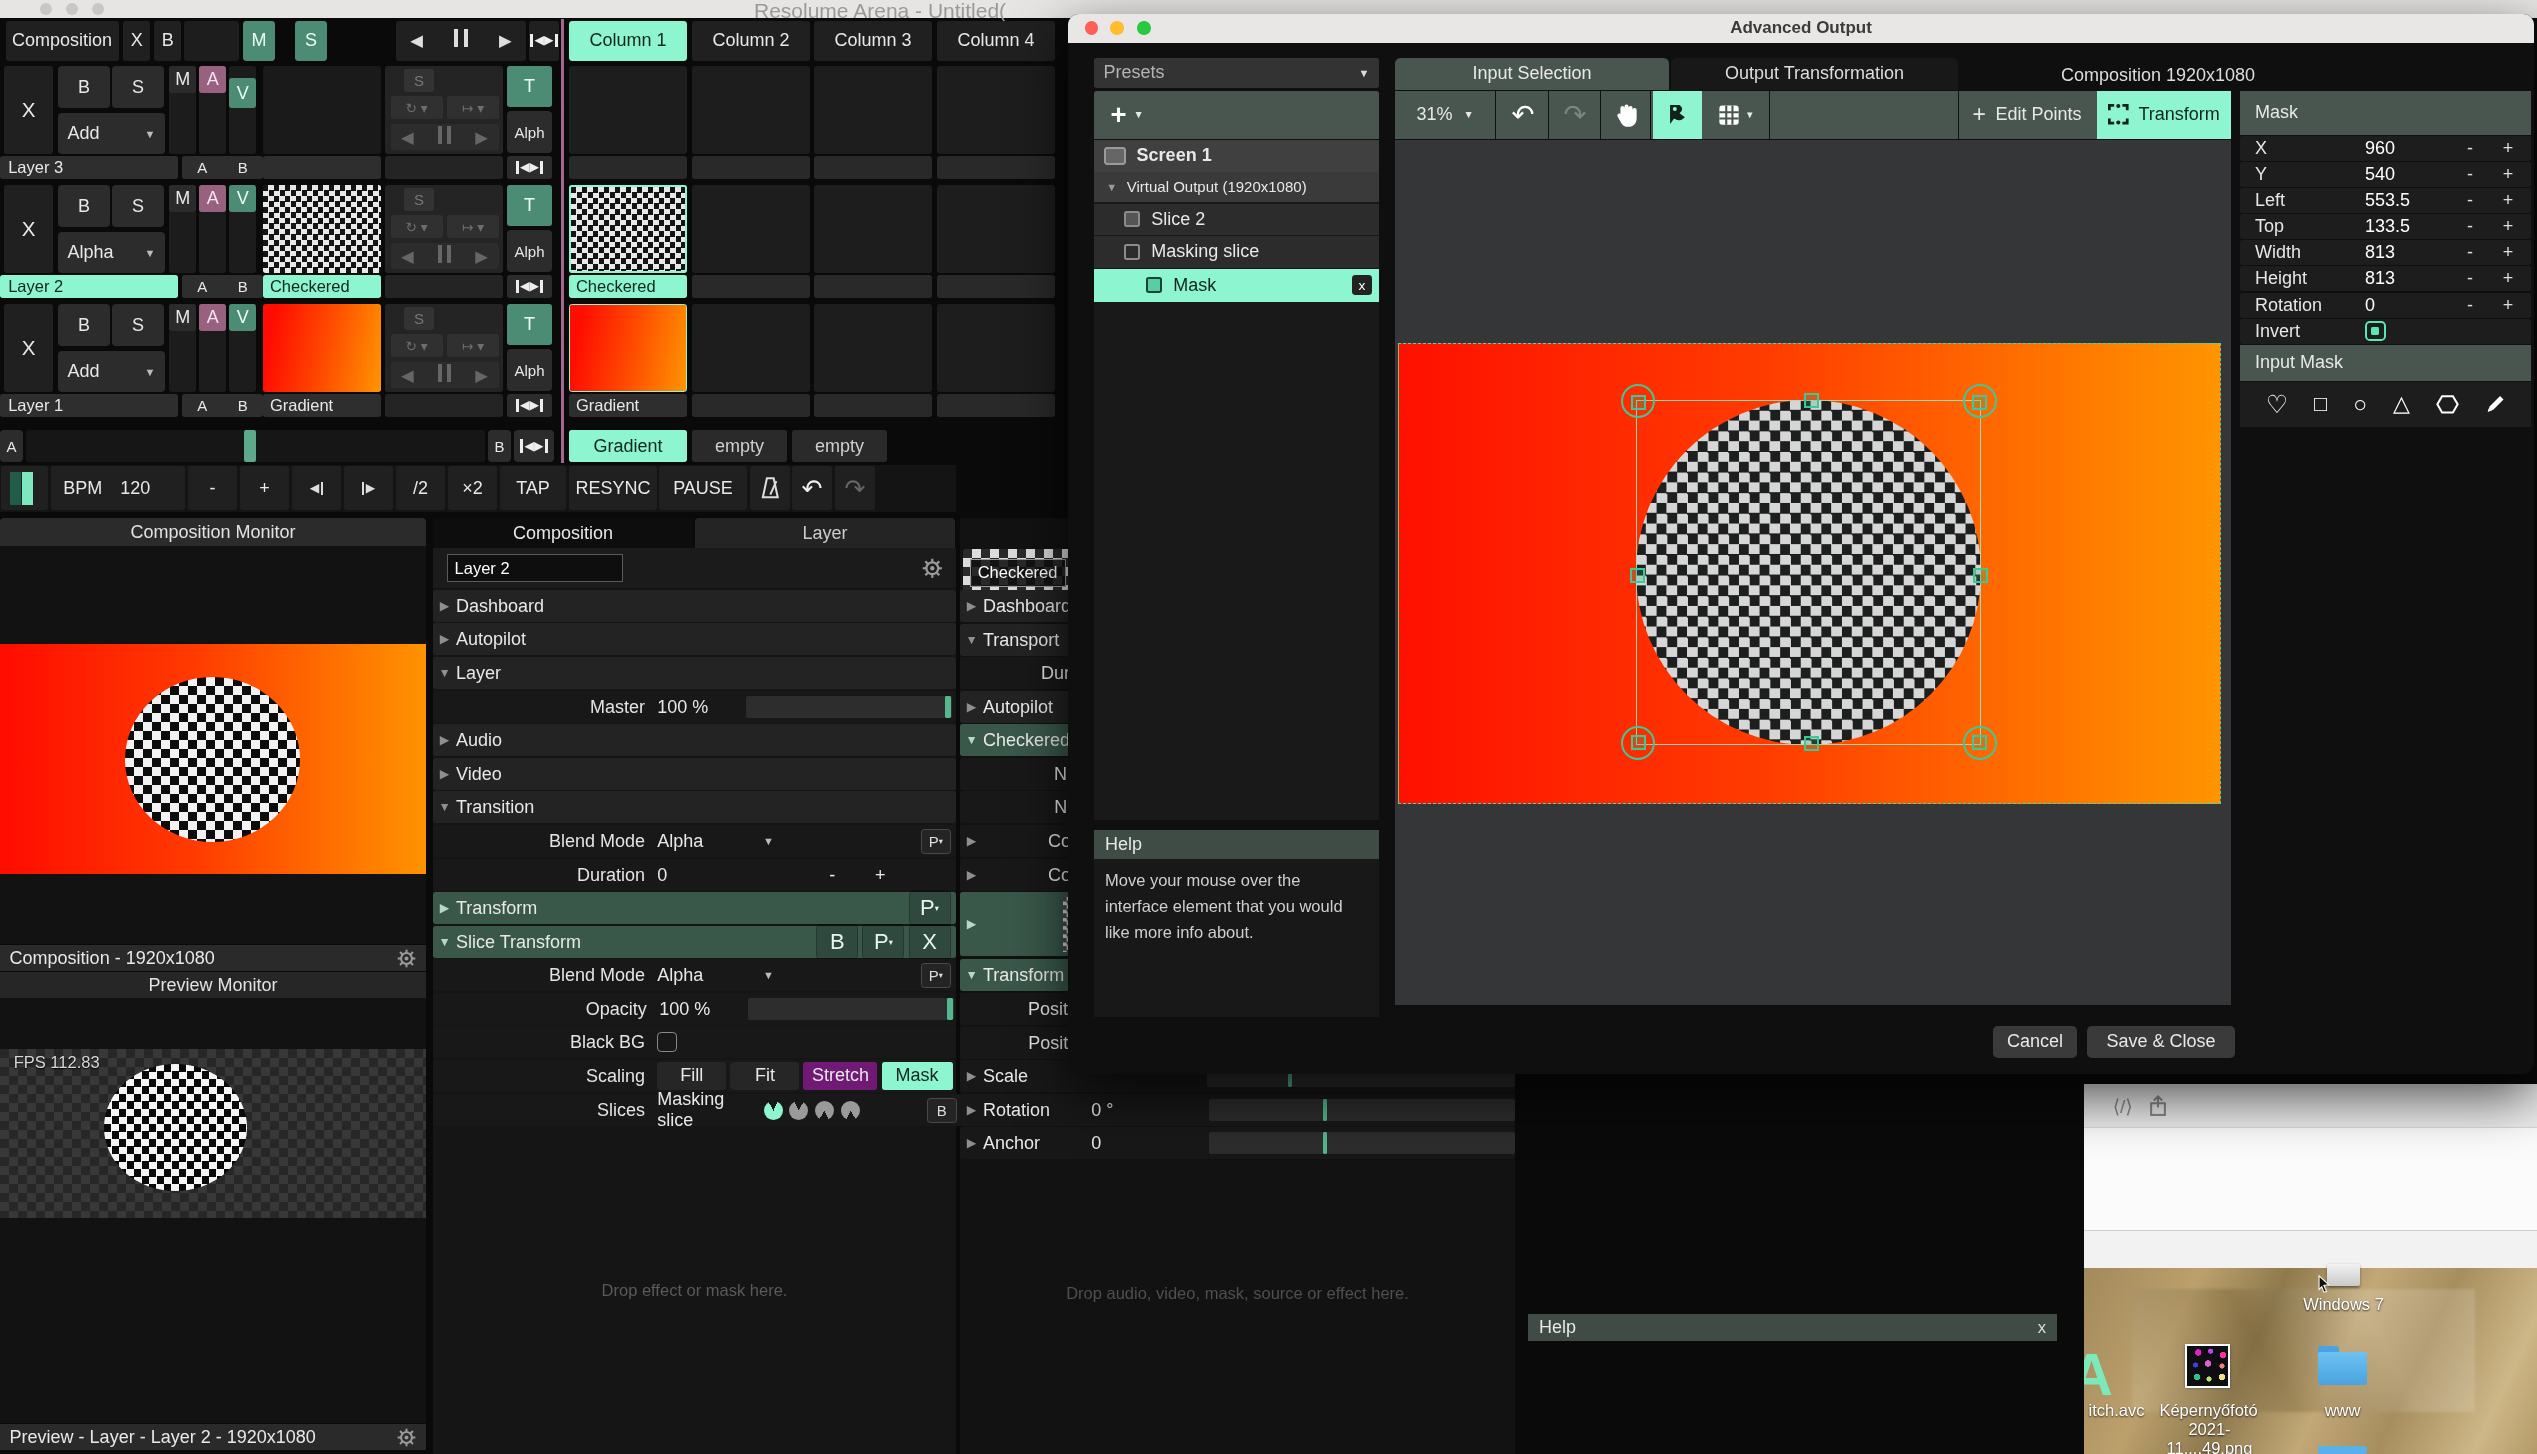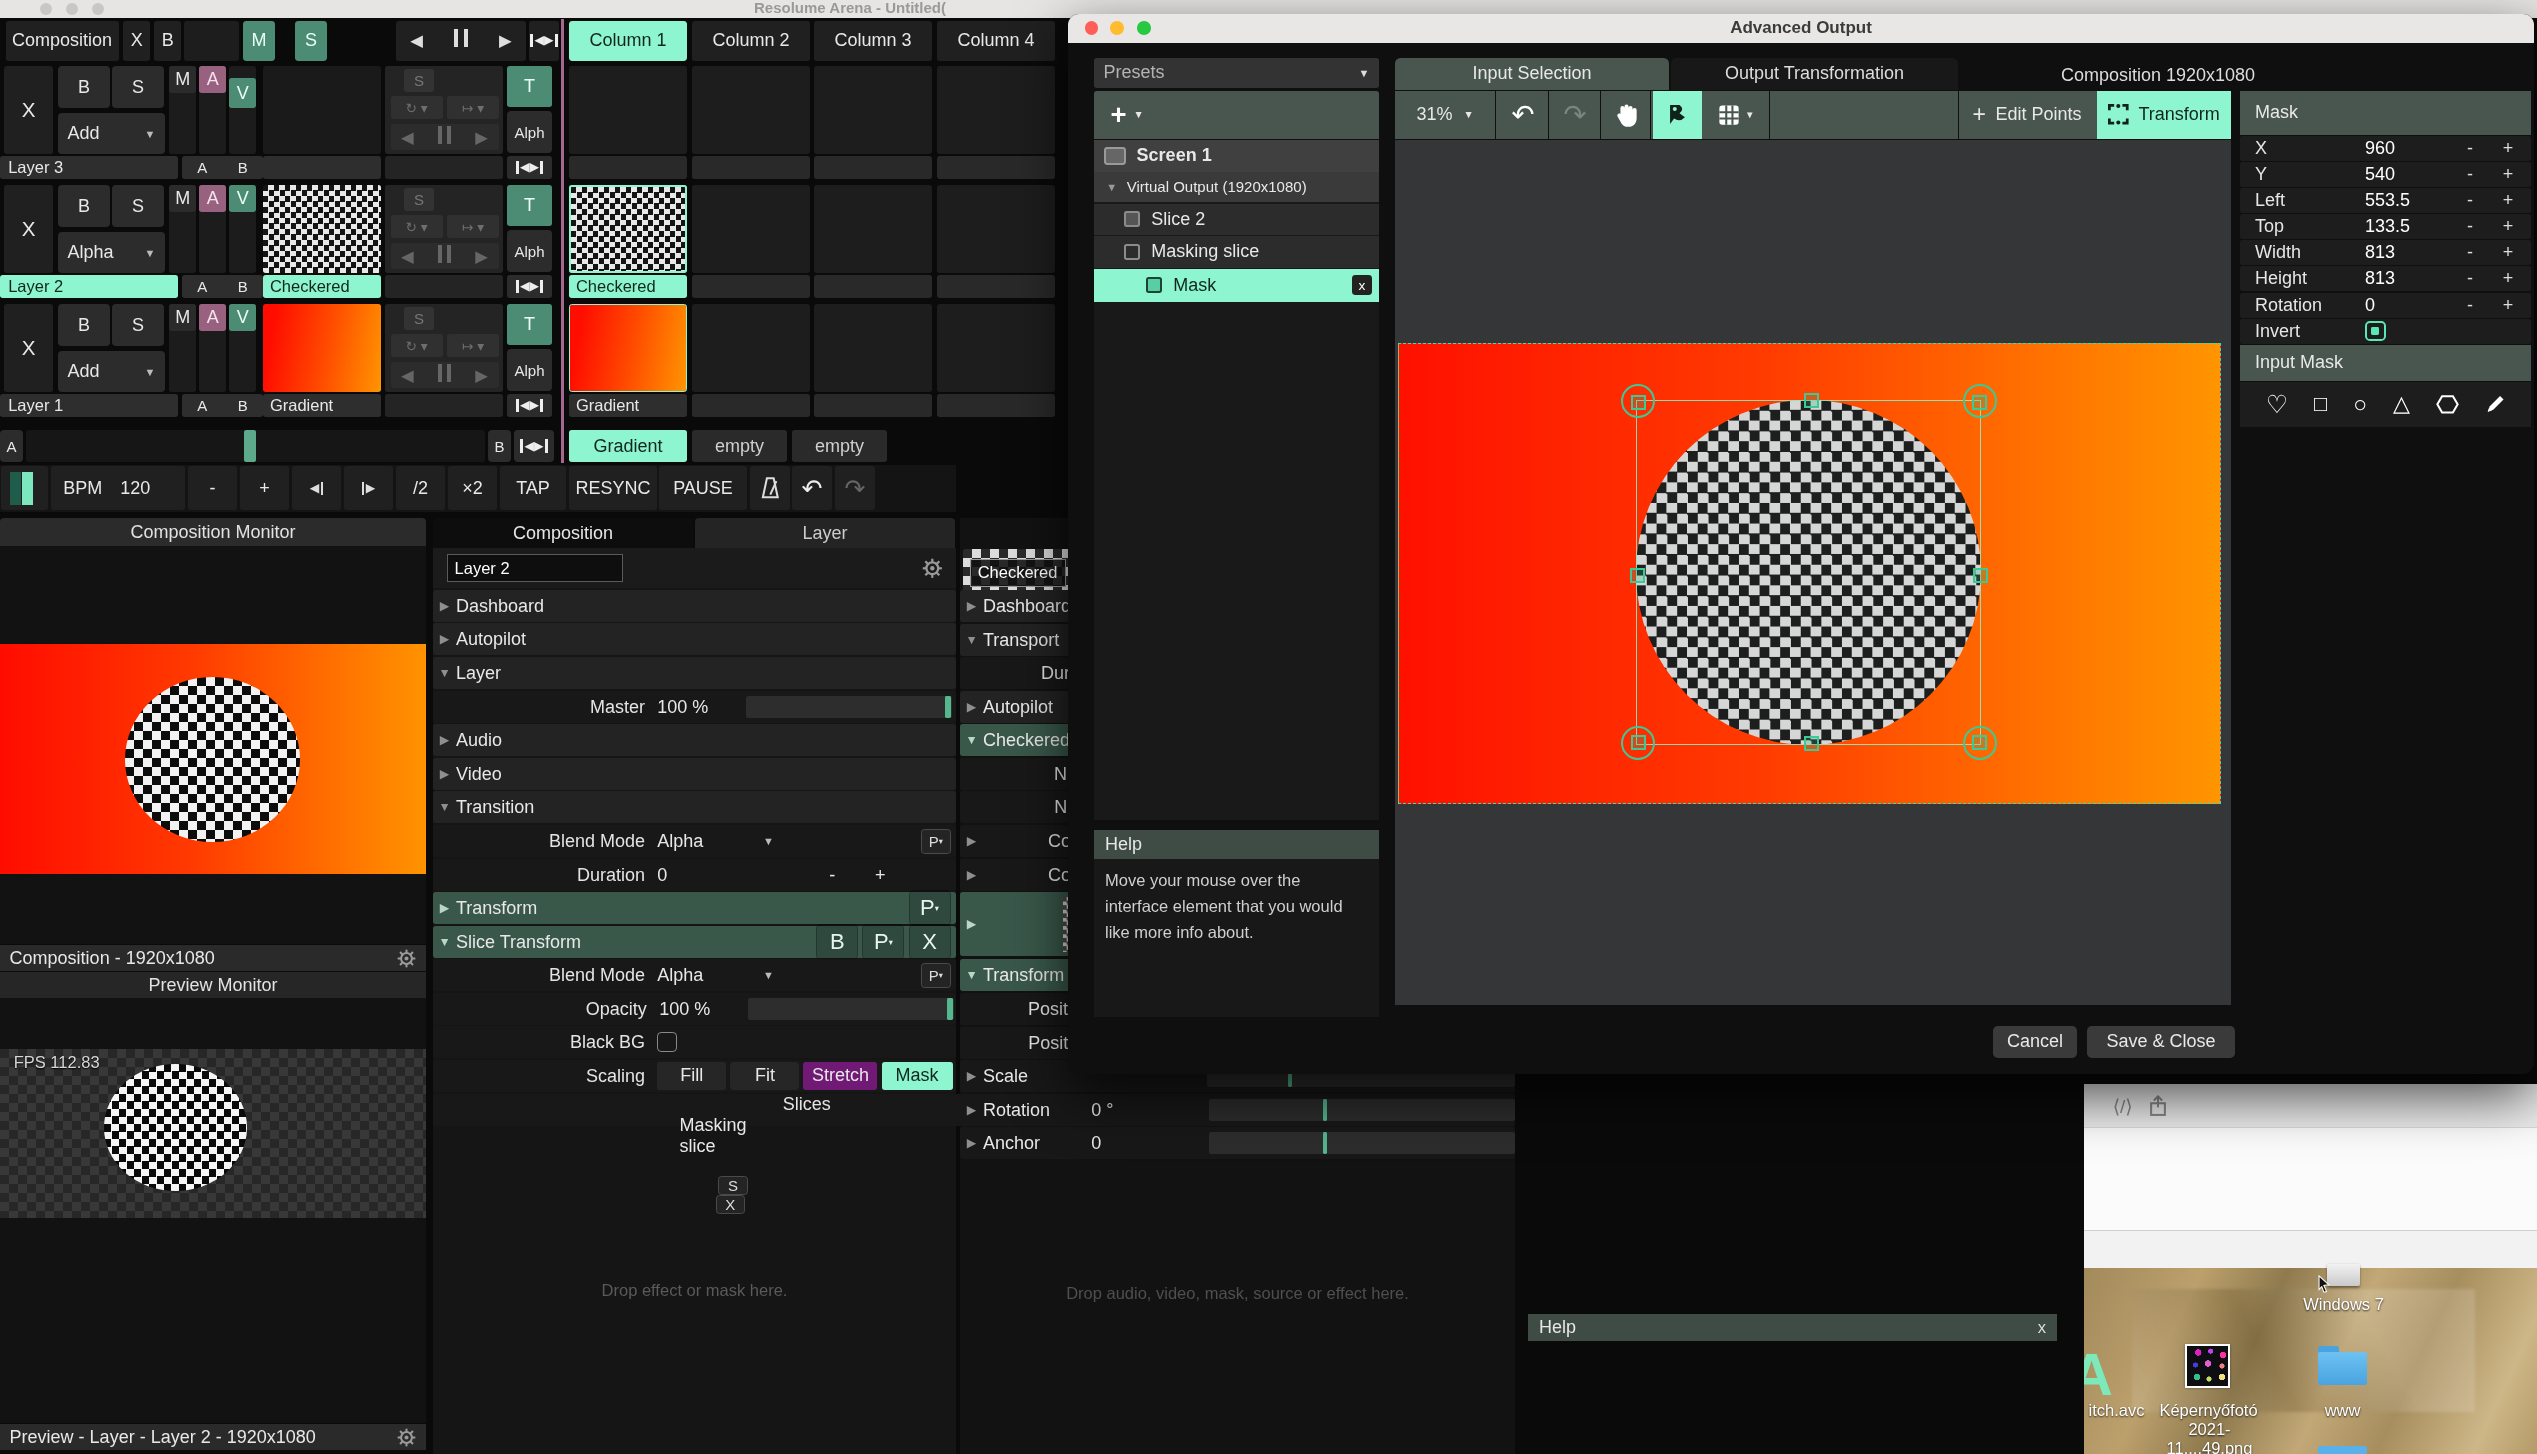--- a/index.html
+++ b/index.html
@@ -48,21 +48,21 @@
 </style>
 </head>
 <body>
 
 <div class="r" style="left:0;top:0;width:2538px;height:1455px;background:#0a0a0a;">
 
   <div class="r" style="left:0;top:0;width:2538px;height:18px;background:#e7e5e4;">
     <div class="r" style="left:40px;top:2.7px;width:12.3px;height:12.3px;border-radius:50%;background:#c9c7c6;"></div>
     <div class="r" style="left:66px;top:2.7px;width:12.3px;height:12.3px;border-radius:50%;background:#c9c7c6;"></div>
     <div class="r" style="left:92px;top:2.7px;width:12.3px;height:12.3px;border-radius:50%;background:#c9c7c6;"></div>
-    <div class="r" style="left:754px;top:-1.4px;width:343px;color:#9b9998;font-weight:bold;font-size:15px;">Resolume Arena - Untitled(</div>
+    <div class="r" style="left:754px;top:-1.4px;width:343px;color:#9b9998;font-weight:normal;font-size:21px;">Resolume Arena - Untitled(</div>
   </div>
 
   <div class="r cell cent" style="left:5.5px;top:20.6px;width:113px;height:40px;">
       <span>Composition</span>
     </div>
   <div class="r cell cent" style="left:123px;top:20.6px;width:27.4px;height:40px;">
       <span>X</span>
     </div>
   <div class="r cell cent" style="left:154px;top:20.6px;width:27.4px;height:40px;">
       <span>B</span>
@@ -559,21 +559,21 @@
       <span class="cent" style="width:69px;height:27.4px;background:#262626;border-radius:4px;margin-right:4.1px;">
           <span>Fit</span>
         </span>
       <span class="cent" style="width:74px;height:27.4px;background:#701a75;border-radius:2.7px;margin-right:4.1px;">
           <span>Stretch</span>
         </span>
       <span class="cent mint" style="width:71px;height:27.4px;border-radius:2.7px;">
           <span>Mask</span>
         </span>
     </div>
-    <div class="r prm" style="left:0;top:546px;width:596px;height:32px;flex-direction:column;">
+    <div class="r prm" style="left:0;top:546px;width:596px;height:32px;">
       <span class="lblcol">Slices</span>
       <span style="width:103px;">Masking slice</span>
       <span class="pac on" style="margin:0 3.4px;"></span>
       <span class="pac" style="margin:0 3.4px;transform:scaleX(-1);"></span>
       <span class="pac" style="margin:0 3.4px;transform:scaleY(-1);"></span>
       <span class="pac" style="margin:0 3.4px;transform:scale(-1,-1);"></span>
       <span class="pbtn" style="margin-left:auto;">
           <span>B</span>
         </span>
       <span class="pbtn" style="margin-left:4.1px;">

